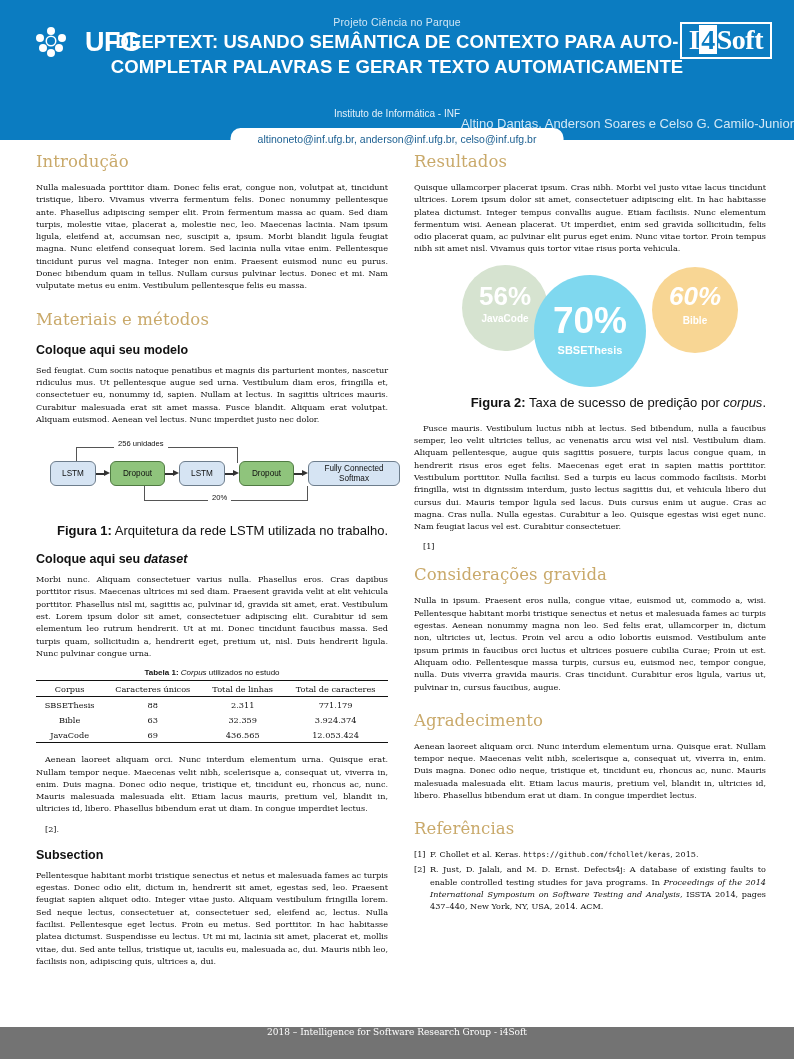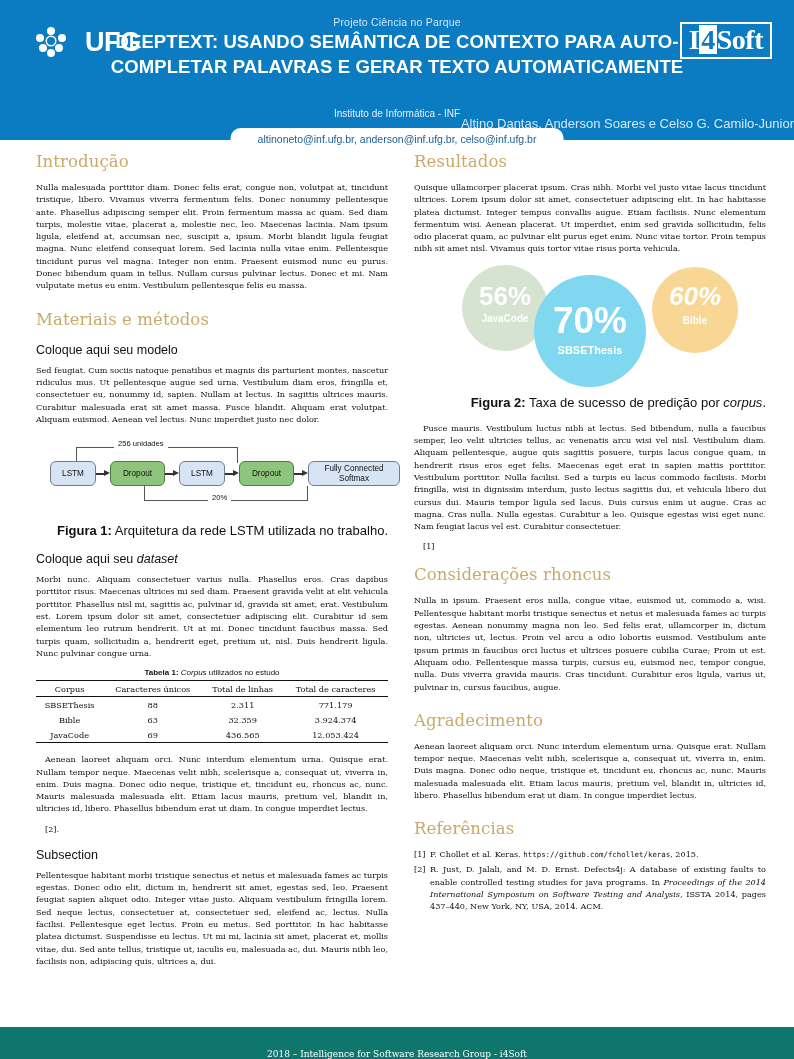--- a/index.html
+++ b/index.html
@@ -146,21 +146,21 @@
     font-family: "DejaVu Serif", serif;
     font-size: 16.5px;
     font-weight: normal;
     margin: 0 0 10px 0;
     letter-spacing: .1px;
   }
   h3.subsection {
     color: #111111;
     font-family: "Liberation Sans", sans-serif;
     font-size: 12.5px;
-    font-weight: normal;
+    font-weight: bold;
     margin: 14px 0 7px 0;
   }
   h3.subsection i { font-style: italic; }
 
   p.body {
     font-family: "DejaVu Serif", serif;
     font-size: 8.1px;
     line-height: 1.52;
     text-align: justify;
     color: #111111;
@@ -381,26 +381,26 @@
     font-size: 7.4px;
   }
 
   
   .footer {
     position: absolute;
     bottom: 0;
     left: 0;
     width: 794px;
     height: 32px;
-    background: #0f766e;
+    background: #737373;
     color: #ffffff;
     font-family: "DejaVu Serif", serif;
     font-size: 9px;
     display: flex;
-    align-items: flex-end;
+    align-items: flex-start;
     justify-content: center;
   }
 </style>
 </head>
 <body>
 
 <div class="header">
 
   <div class="project-line">Projeto Ciência no Parque</div>
 
@@ -534,21 +534,21 @@
     </div>
 
     <div class="fig-caption" style="margin-top:8px;">
       <b>Figura 2:</b>
       <span>Taxa de sucesso de predição por </span><i>corpus</i><span>.</span>
     </div>
 
     <p class="body indent">Fusce mauris. Vestibulum luctus nibh at lectus. Sed bibendum, nulla a faucibus semper, leo velit ultricies tellus, ac venenatis arcu wisi vel nisl. Vestibulum diam. Aliquam pellentesque, augue quis sagittis posuere, turpis lacus congue quam, in hendrerit risus eros eget felis. Maecenas eget erat in sapien mattis porttitor. Vestibulum porttitor. Nulla facilisi. Sed a turpis eu lacus commodo facilisis. Morbi fringilla, wisi in dignissim interdum, justo lectus sagittis dui, et vehicula libero dui cursus dui. Mauris tempor ligula sed lacus. Duis cursus enim ut augue. Cras ac magna. Cras nulla. Nulla egestas. Curabitur a leo. Quisque egestas wisi eget nunc. Nam feugiat lacus vel est. Curabitur consectetuer.</p>
     <p class="cite">[1]</p>
 
-    <h2 class="section" style="margin-top:14px;">Considerações rhoncus</h2>
+    <h2 class="section" style="margin-top:14px;">Considerações gravida</h2>
     <p class="body">Nulla in ipsum. Praesent eros nulla, congue vitae, euismod ut, commodo a, wisi. Pellentesque habitant morbi tristique senectus et netus et malesuada fames ac turpis egestas. Aenean nonummy magna non leo. Sed felis erat, ullamcorper in, dictum non, ultricies ut, lectus. Proin vel arcu a odio lobortis euismod. Vestibulum ante ipsum primis in faucibus orci luctus et ultrices posuere cubilia Curae; Proin ut est. Aliquam odio. Pellentesque massa turpis, cursus eu, euismod nec, tempor congue, nulla. Duis viverra gravida mauris. Cras tincidunt. Curabitur eros ligula, varius ut, pulvinar in, cursus faucibus, augue.</p>
 
     <h2 class="section" style="margin-top:18px;">Agradecimento</h2>
     <p class="body">Aenean laoreet aliquam orci. Nunc interdum elementum urna. Quisque erat. Nullam tempor neque. Maecenas velit nibh, scelerisque a, consequat ut, viverra in, enim. Duis magna. Donec odio neque, tristique et, tincidunt eu, rhoncus ac, nunc. Mauris malesuada malesuada elit. Etiam lacus mauris, pretium vel, blandit in, ultricies id, libero. Phasellus bibendum erat ut diam. In congue imperdiet lectus.</p>
 
     <h2 class="section" style="margin-top:18px;">Referências</h2>
     <ol class="refs">
       <li>
         <span class="tag">[1]</span><span>F. Chollet et al. Keras. </span><span class="mono">https://github.com/fchollet/keras</span><span>, 2015.</span>
       </li>

